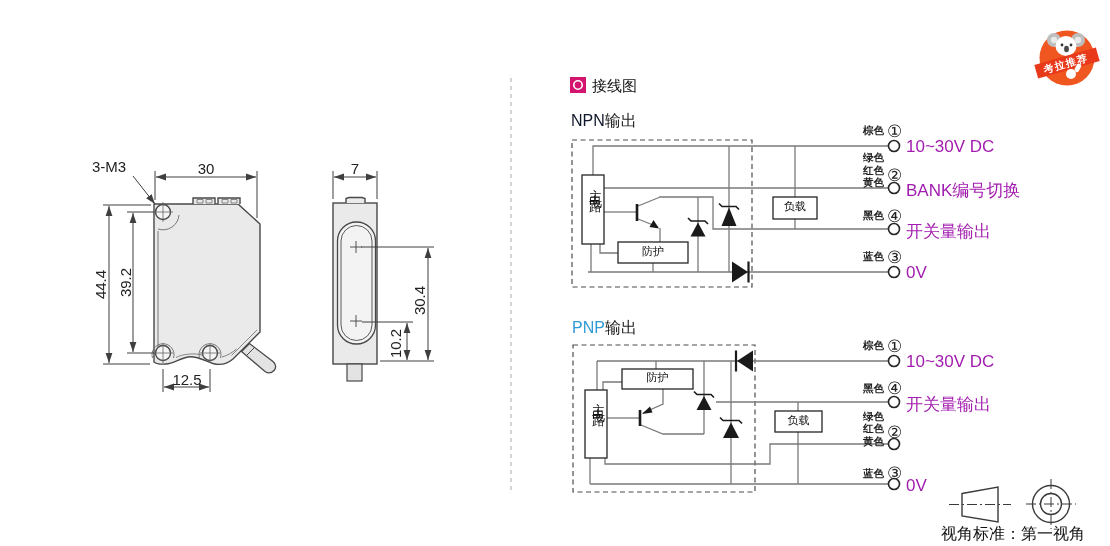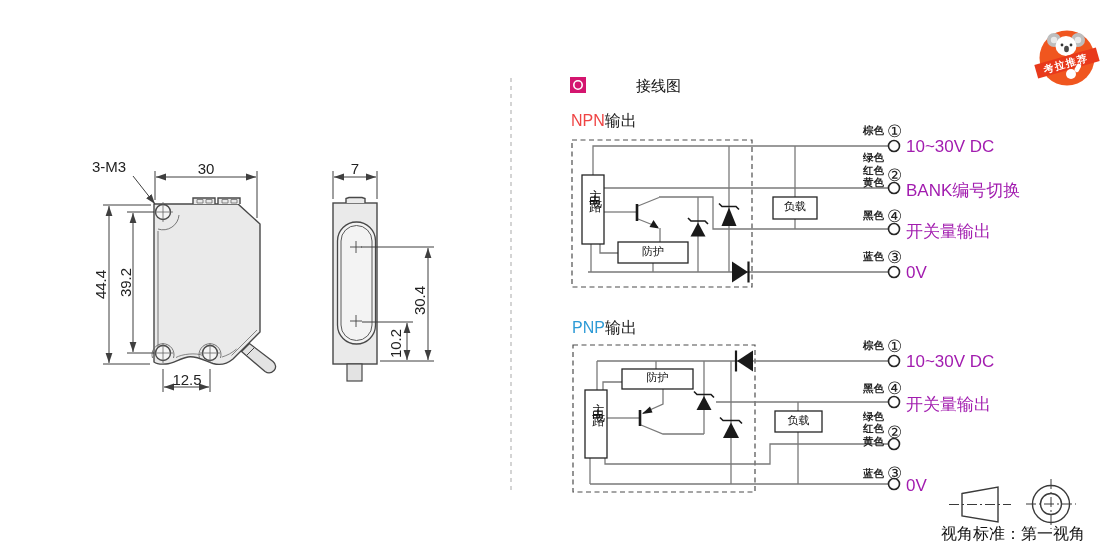--- a/index.html
+++ b/index.html
@@ -176,24 +176,24 @@
     <g transform="rotate(-16 1067 63)">
       <rect x="1035" y="56" width="64" height="14" fill="#e8391b"></rect>
     </g>
     <g>
       <circle cx="1071" cy="74" r="5" fill="#fff"></circle>
       <rect x="1075.5" y="63.5" width="4.6" height="9" rx="2.2" fill="#fff" transform="rotate(28 1078 68)"></rect>
     </g>
   </g>
 </svg>
 
-<div class="t title" style="left:592px;top:77px;margin-left:44px;">接线图</div>
+<div class="t title" style="left:592px;top:77px;">接线图</div>
 
 <div class="t sect" style="left:571px;top:111px;">
-  <span style="color:#ef4444;">NPN</span><span style="color:#222;">输出</span>
+  <span style="color:#0f172a;">NPN</span><span style="color:#222;">输出</span>
 </div>
 <div class="t sect" style="left:572px;top:318px;">
   <span style="color:#2e9bd6;">PNP</span><span style="color:#222;">输出</span>
 </div>
 
 <div class="t dim" style="left:92px;top:158px;">3-M3</div>
 <div class="t dim" style="left:186px;top:160px;width:40px;">30</div>
 <div class="t dim" style="left:335px;top:160px;width:40px;">7</div>
 <div class="t dim rot" style="left:78px;top:276px;width:44px;">44.4</div>
 <div class="t dim rot" style="left:103px;top:274px;width:44px;">39.2</div>

